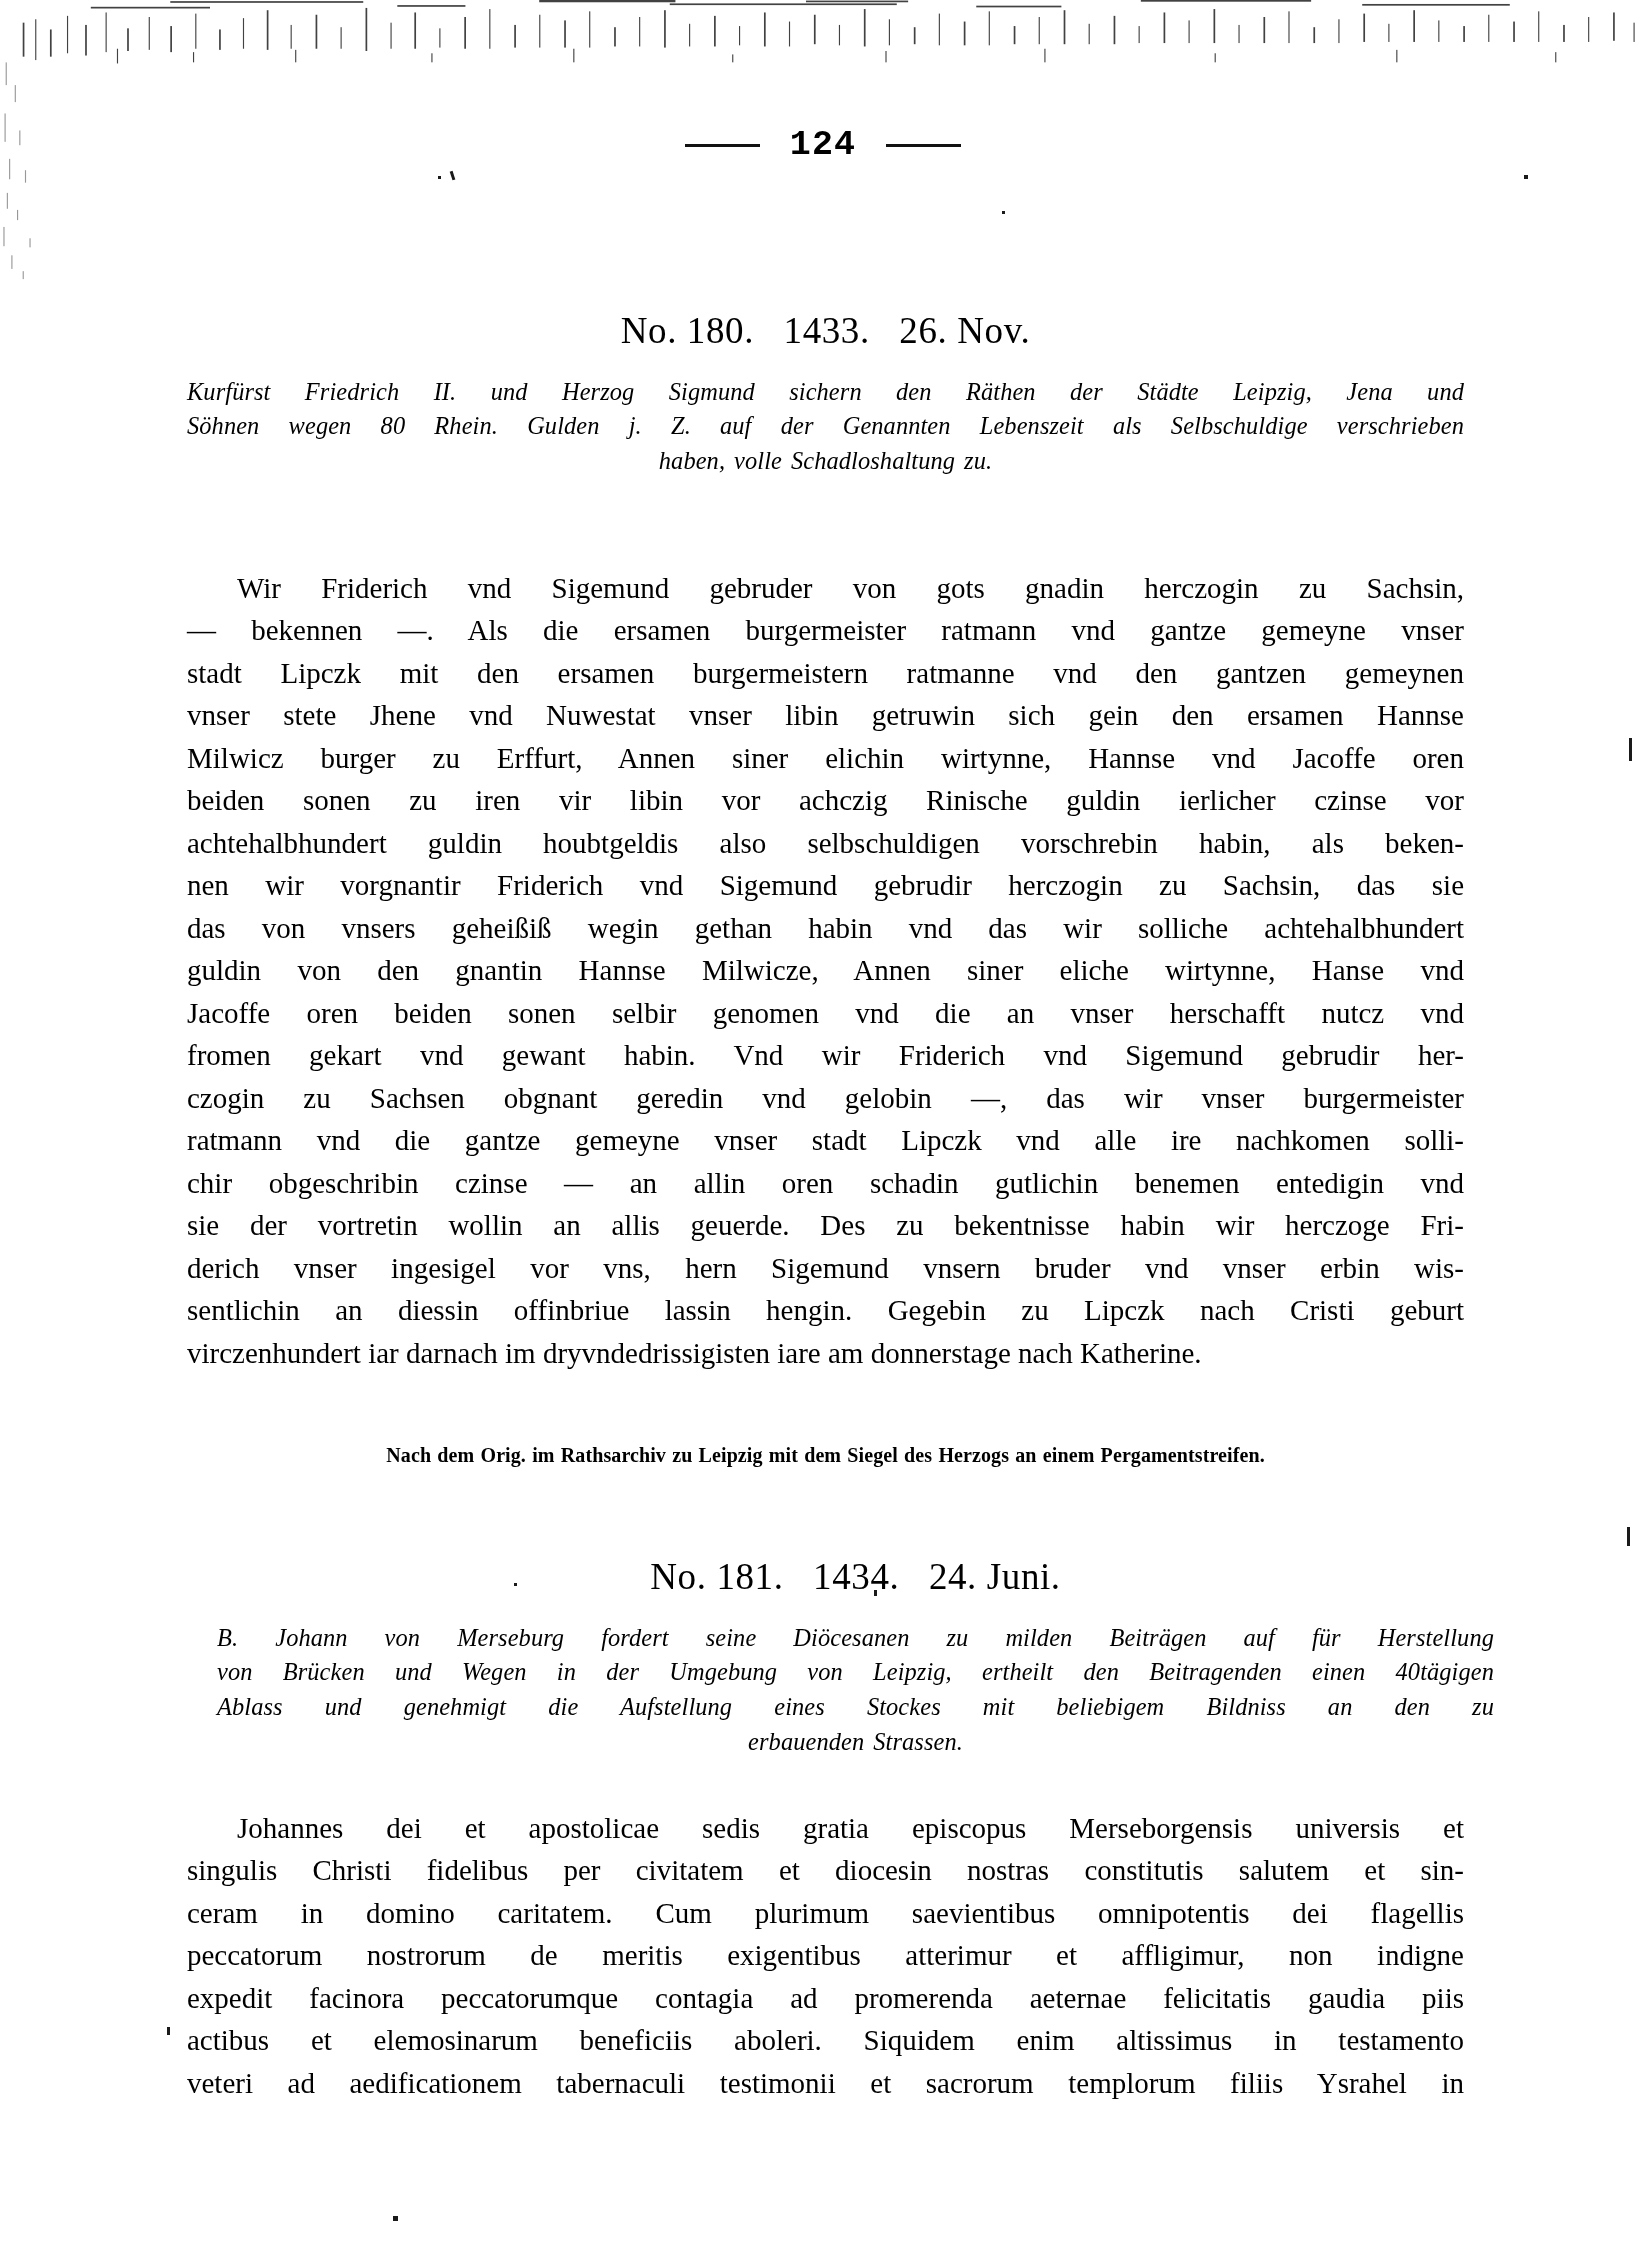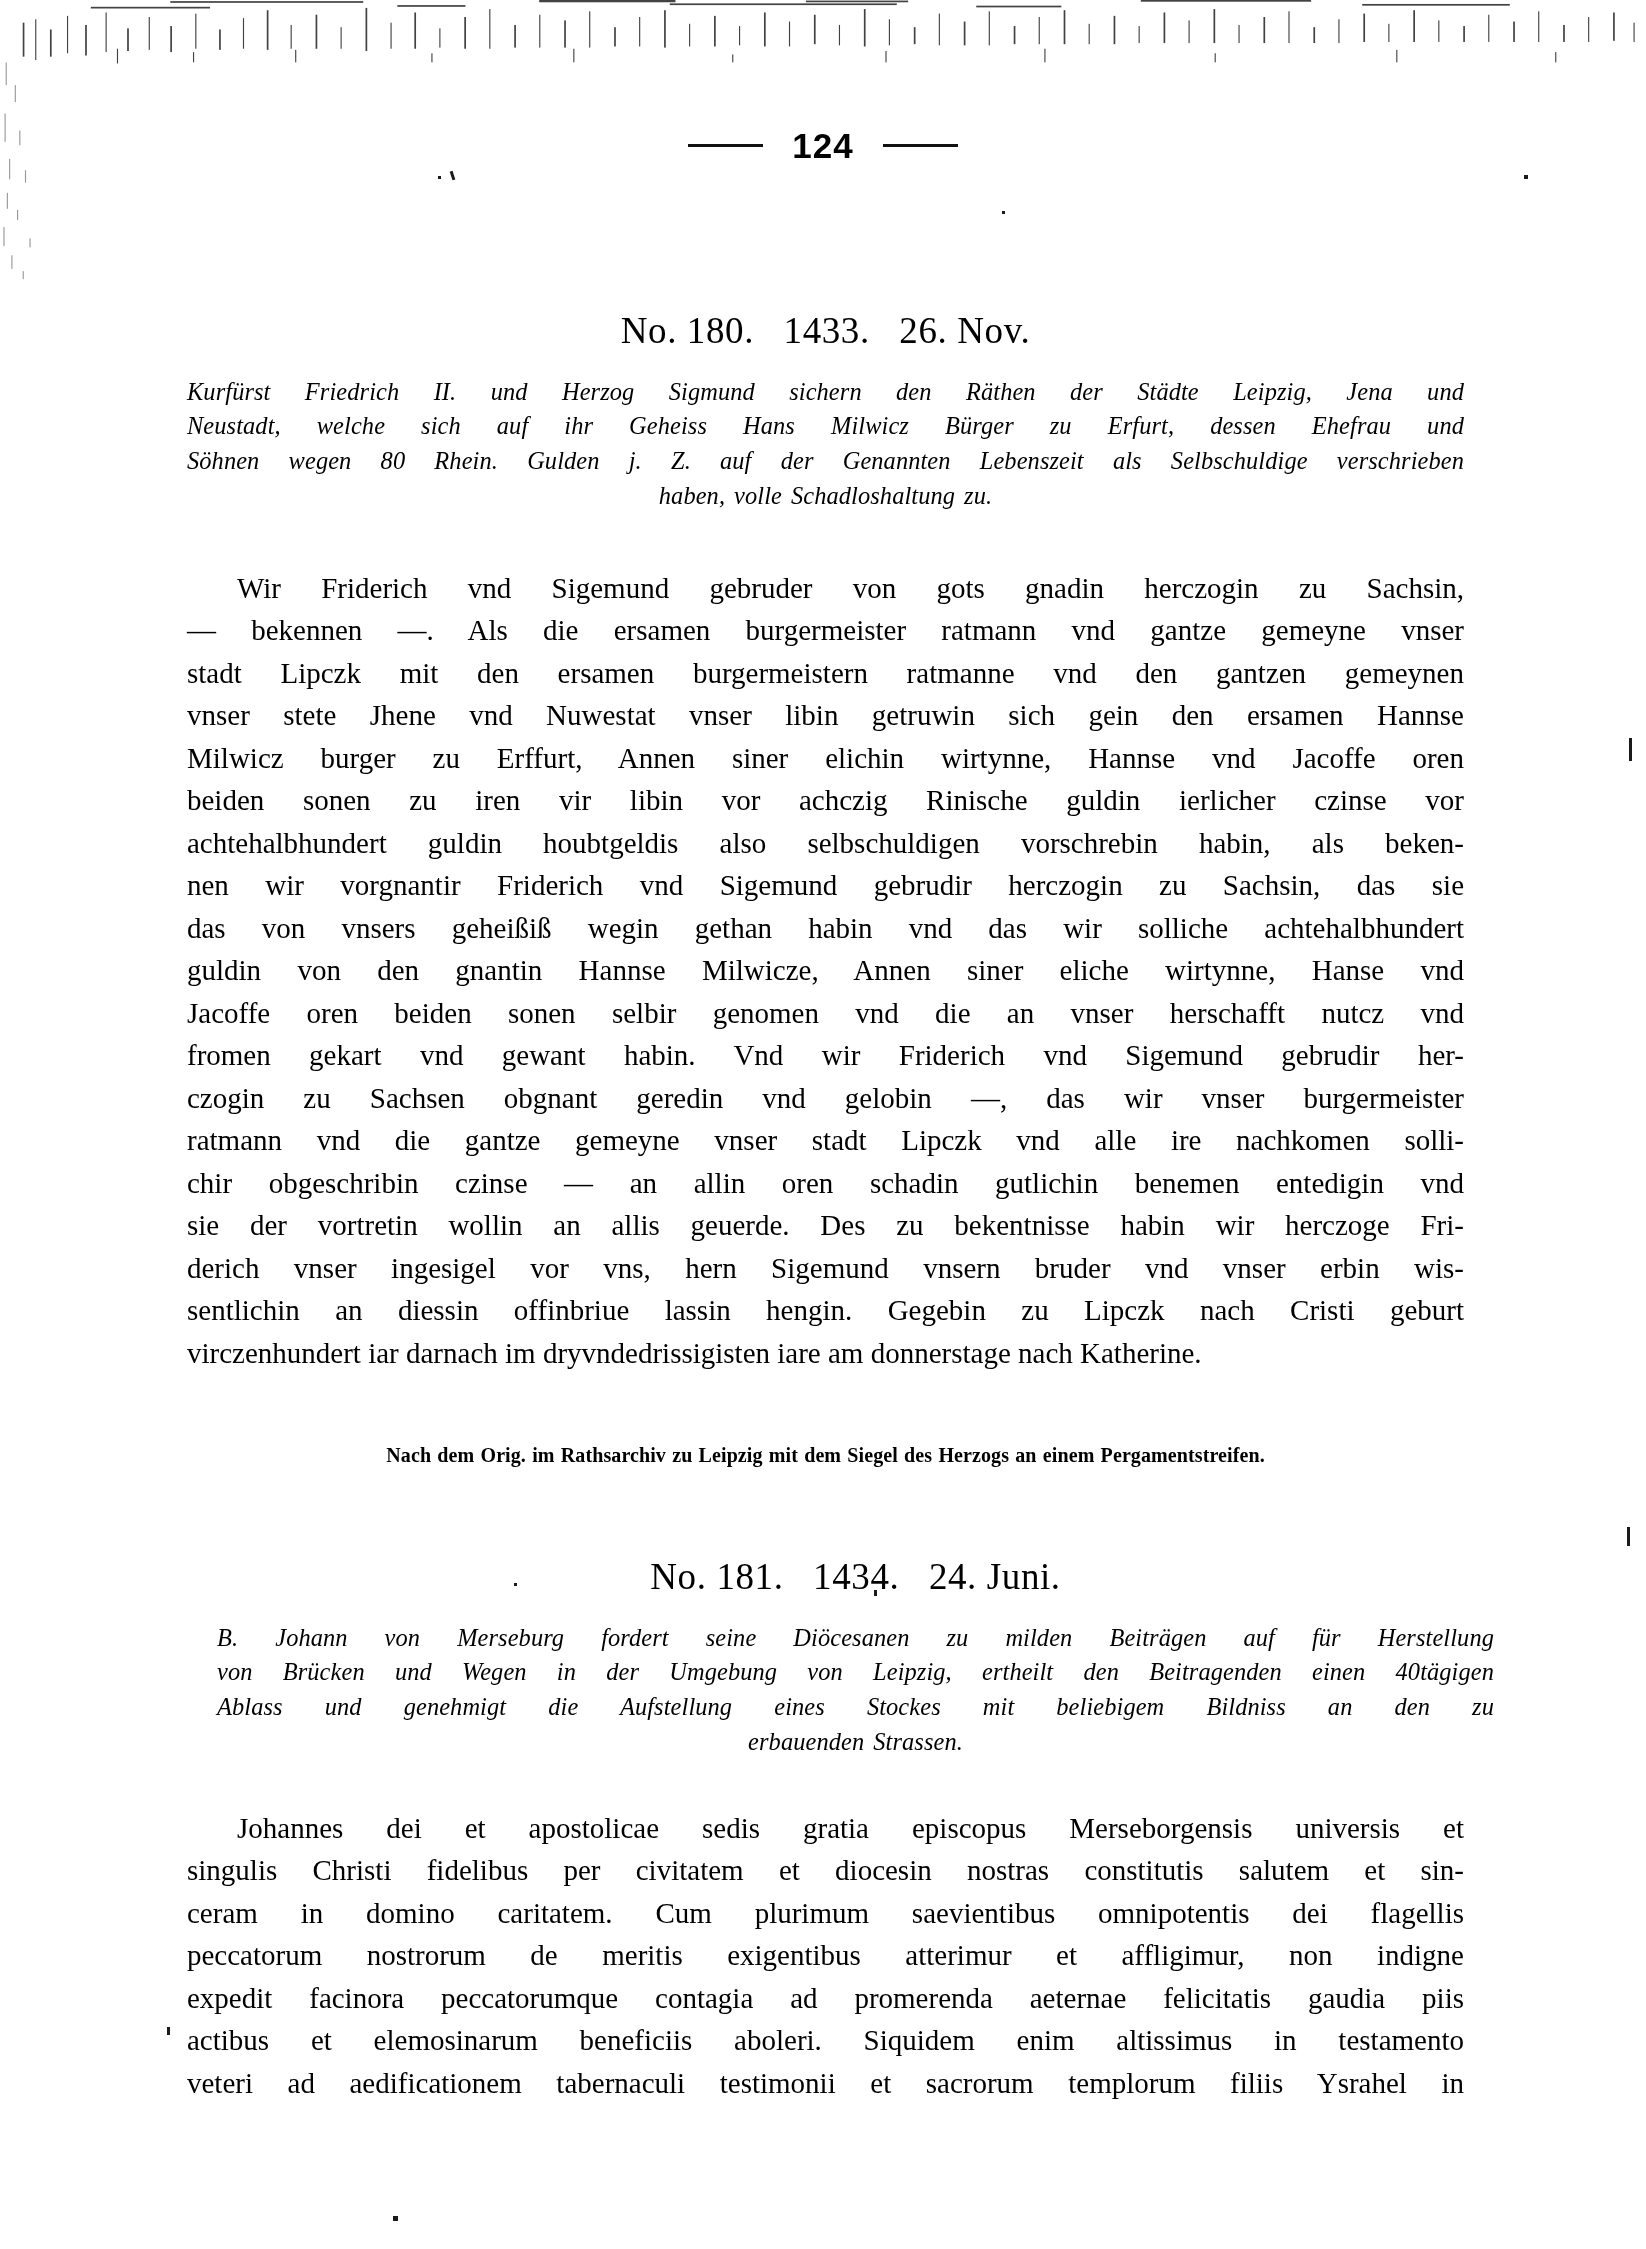--- a/index.html
+++ b/index.html
@@ -53,21 +53,21 @@
     display: block;
     width: 75px;
     height: 2.8px;
     background: #111111;
   }
   .folio {
     font-size: 35px;
     font-weight: 700;
     letter-spacing: 1.1px;
     line-height: 1;
-    font-family: Liberation Sans, sans-serif;
+    font-family: Liberation Mono, monospace;
   }
 
   
   .fleck {
     position: absolute;
     background: #1a1a1a;
     pointer-events: none;
   }
 
   
@@ -276,21 +276,20 @@
     <span class="head-rule"></span>
     <span class="folio">124</span>
     <span class="head-rule"></span>
   </div>
 
   <div class="entry" style="top:311px;">
     <div class="entry-heading">No. 180.   1433.   26. Nov.</div>
 
     <div class="regest">
       <span class="rg-line justify">Kurfürst Friedrich II. und Herzog Sigmund sichern den Räthen der Städte Leipzig, Jena und</span>
-      <span class="rg-line justify">Neustadt, welche sich auf ihr Geheiss Hans Milwicz Bürger zu Erfurt, dessen Ehefrau und</span>
       <span class="rg-line justify">Söhnen wegen 80 Rhein. Gulden j. Z. auf der Genannten Lebenszeit als Selbschuldige verschrieben</span>
       <span class="rg-line centered">haben, volle Schadloshaltung zu.</span>
     </div>
   </div>
 
   <div class="entry" style="top:567px;">
     <div class="body-text">
       <span class="bl indent"><span class="lead-indent"></span><span>Wir Friderich vnd Sigemund gebruder von gots gnadin herczogin zu Sachsin,</span></span>
       <span class="bl">— bekennen —. Als die ersamen burgermeister ratmann vnd gantze gemeyne vnser</span>
       <span class="bl">stadt Lipczk mit den ersamen burgermeistern ratmanne vnd den gantzen gemeynen</span>

